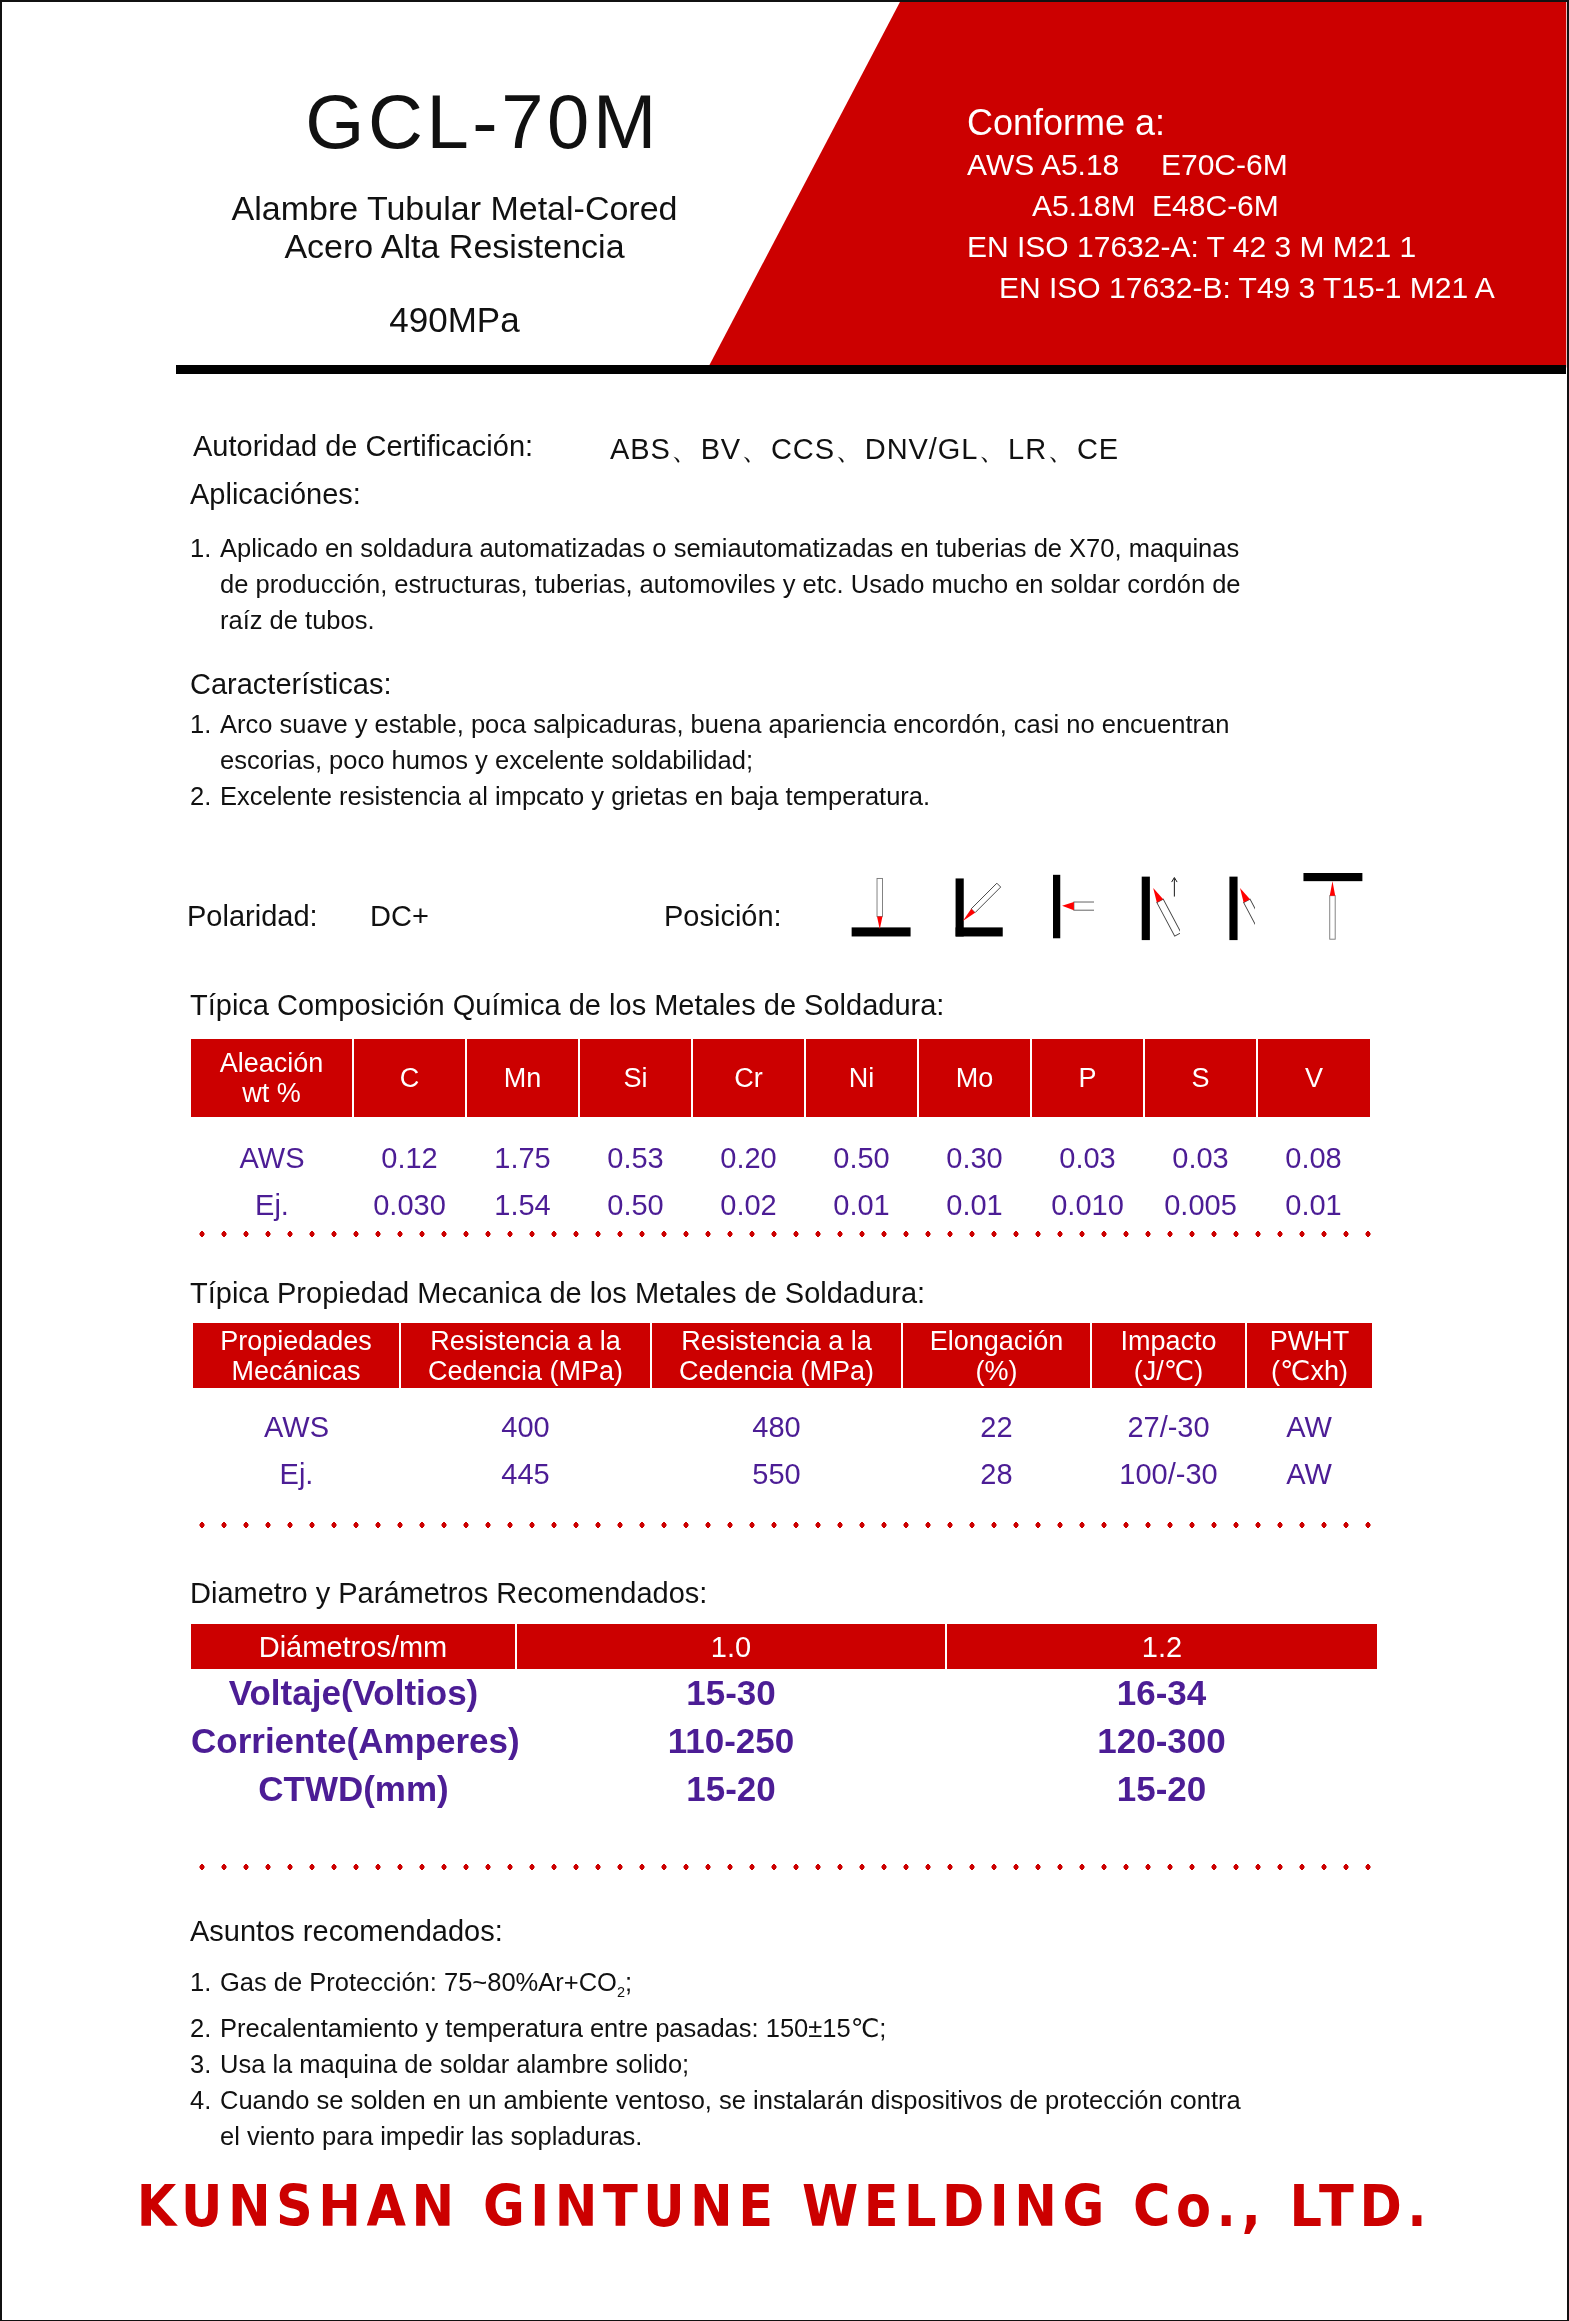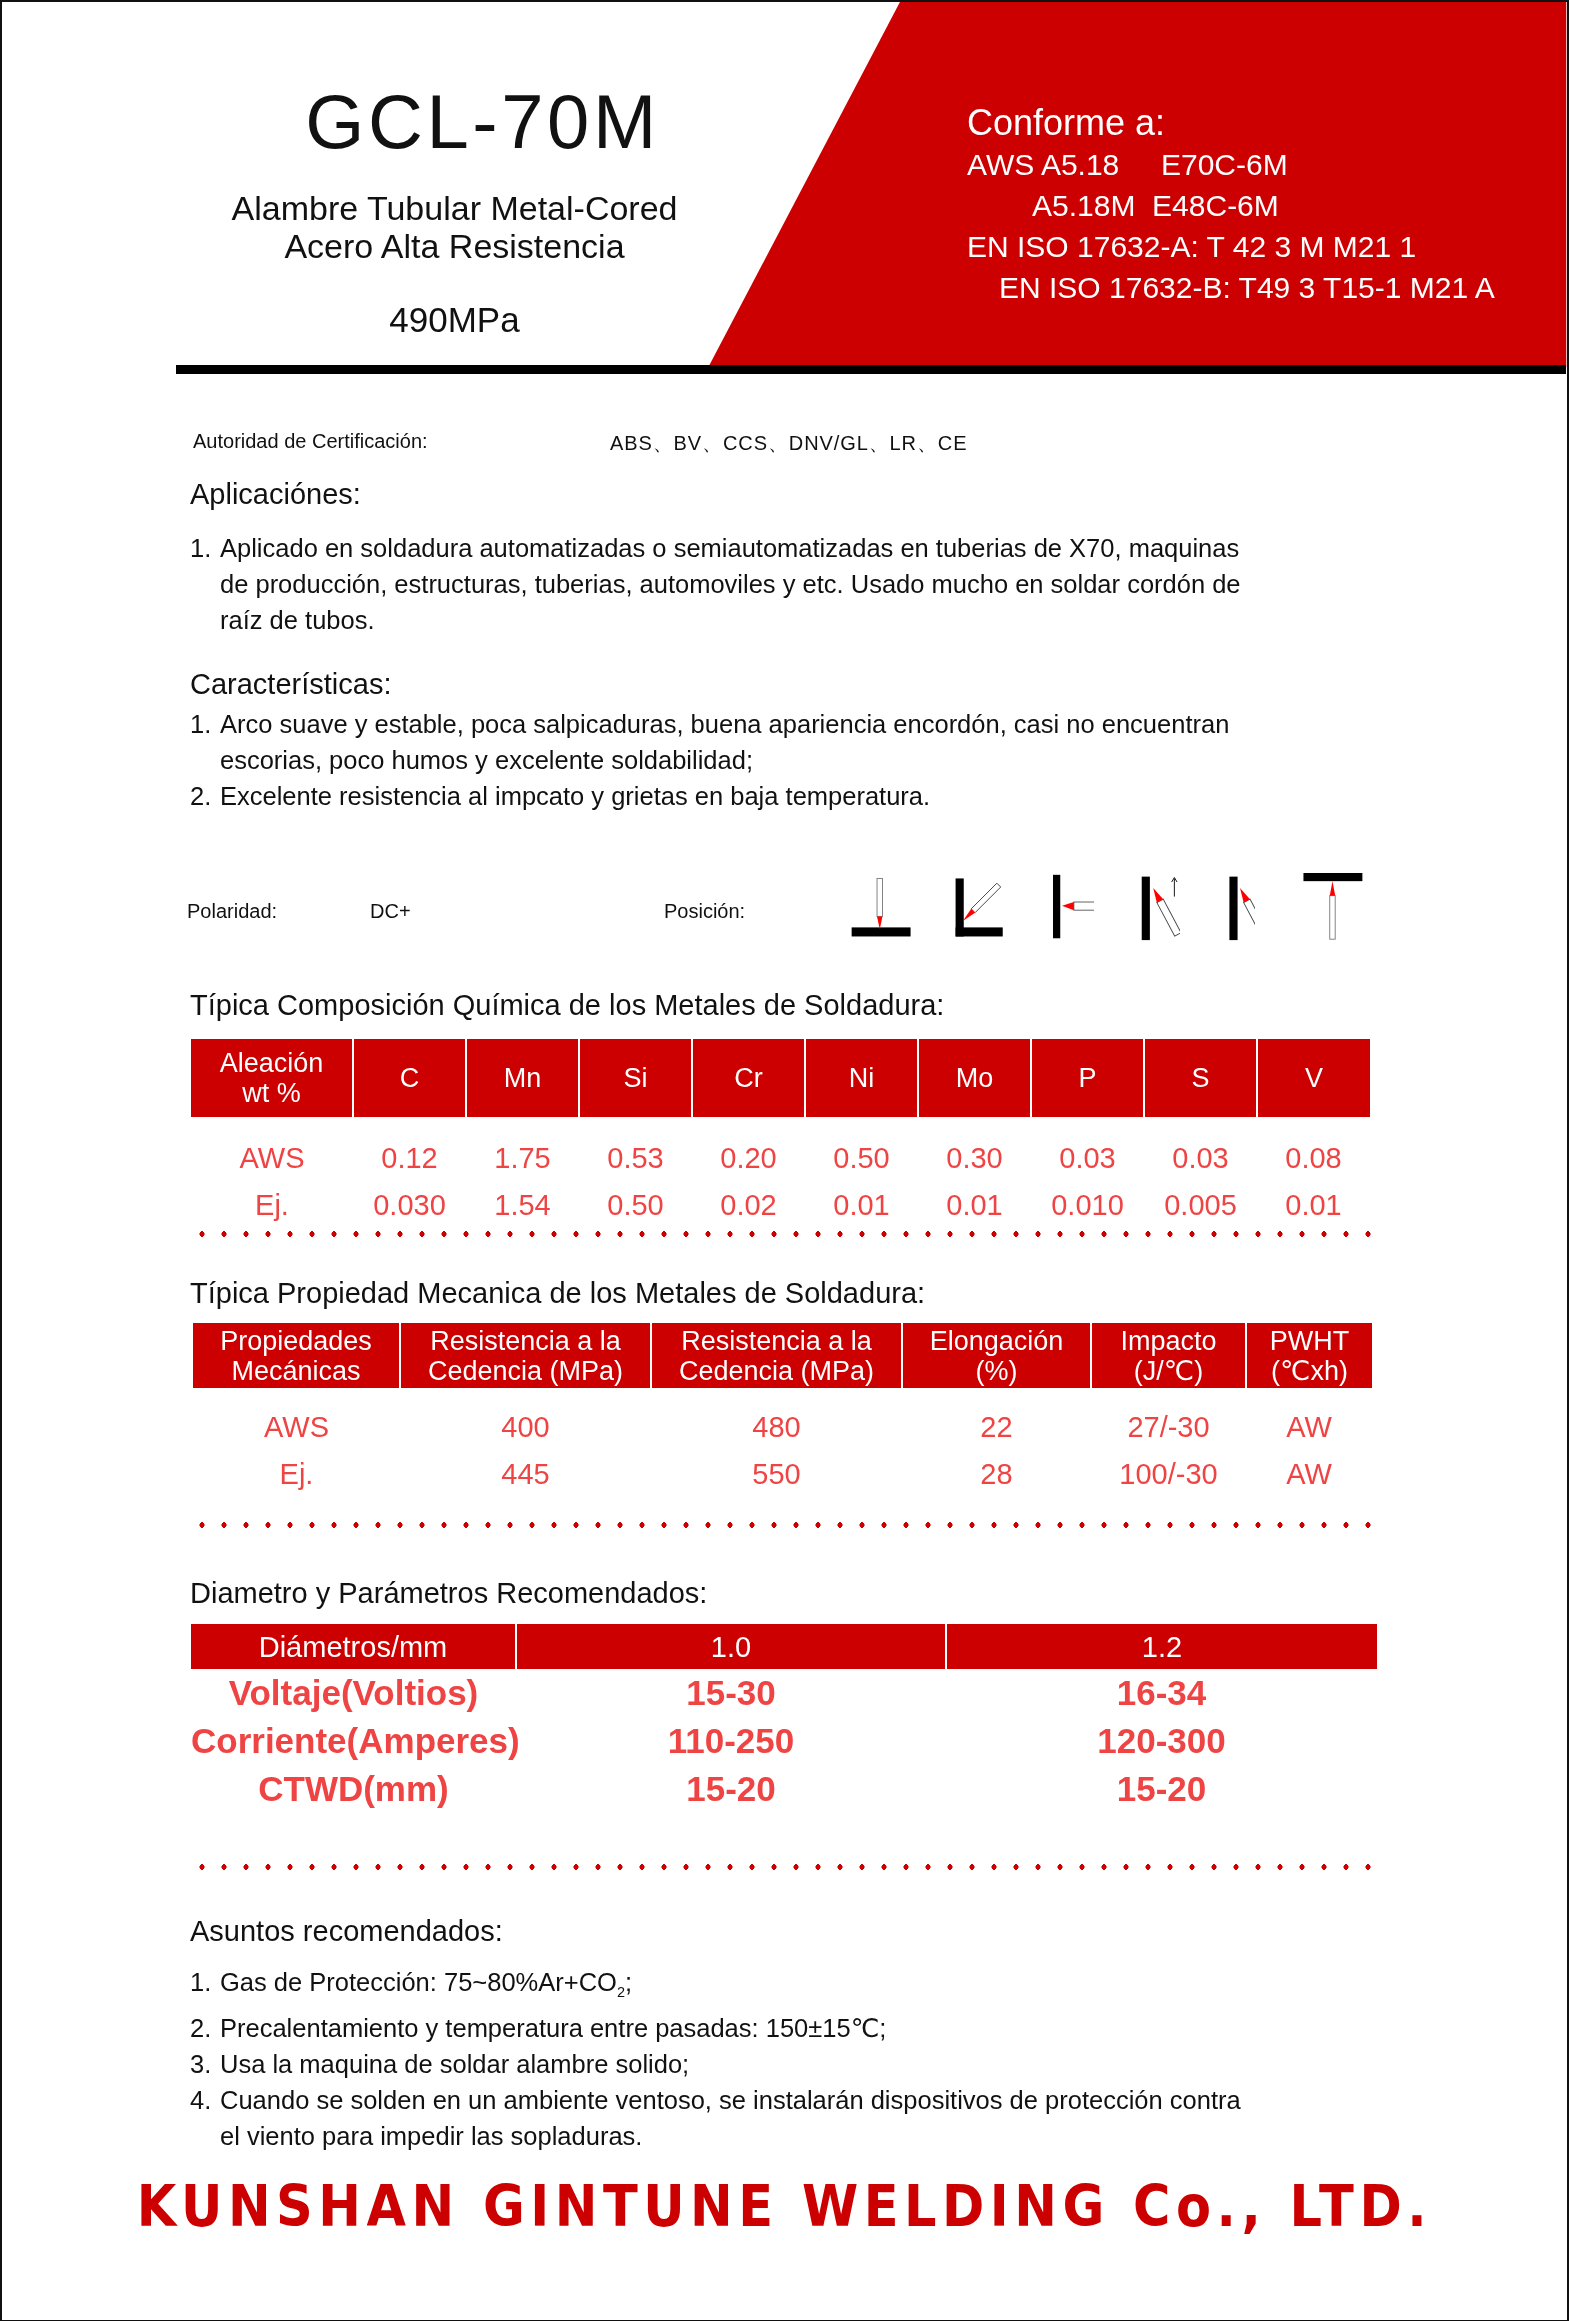--- a/index.html
+++ b/index.html
@@ -8,30 +8,30 @@
   .page-frame { position: absolute; left: 0; top: 0; width: 1569px; height: 2322px; border: 2.7px solid #111; }
   .abs { position: absolute; }
   .red-panel { position: absolute; left: 0; top: 0; width: 1569px; height: 375px; }
   .top-bar { position: absolute; left: 176px; top: 365px; width: 1390px; height: 9px; background: #000; }
   .title { left: 0; width: 927px; top: 84px; text-align: center; font-size: 76px; letter-spacing: 3.6px; font-weight: 400; line-height: 1; padding-left: 38px; }
   .subtitle { left: 0; width: 909px; top: 189px; text-align: center; font-size: 34px; line-height: 38px; }
   .mpa { left: 0; width: 909px; top: 300px; text-align: center; font-size: 35px; }
   .conf { left: 967px; color: #fff; }
   .conf-title { top: 102px; font-size: 36px; }
   .conf-line { font-size: 30px; white-space: pre; }
-  .label { font-size: 20px; text-align: center; }
+  .label { font-size: 29px; text-align: center; }
   .body { font-size: 25.5px; line-height: 36px; }
   .list { left: 190px; width: 1218px; }
   .list li { list-style: none; position: relative; padding-left: 30px; }
   .list li .num { position: absolute; left: 0; top: 0; }
   .heading { left: 190px; font-size: 29px; }
   table.grid { position: absolute; border-collapse: collapse; table-layout: fixed; }
   table.grid th { background: #cc0000; color: #fff; font-weight: 400; border-left: 2.7px solid #fff; text-align: center; line-height: 30px; }
   table.grid th:first-child { border-left: none; }
-  table.grid td { text-align: center; color: #ef4444; }
+  table.grid td { text-align: center; color: #4c1d95; }
   .dots { position: absolute; height: 5.5px; background-image: radial-gradient(circle, #cc0000 2.4px, transparent 2.7px); background-size: 22px 5.5px; background-repeat: repeat-x; }
   .company { left: 0; width: 1569px; top: 2177px; text-align: center; color: #cc0000; font-size: 51px; font-weight: 700; letter-spacing: 5.5px; transform: scaleY(1.1); font-family: "DejaVu Sans", sans-serif; }
   .pos-icon { position: absolute; top: 873px; width: 82px; height: 68px; }
 </style>
 </head>
 <body>
 
 <div class="page-frame"></div>
 
 <svg class="red-panel" viewBox="0 0 1726 412" width="1569" height="375">

